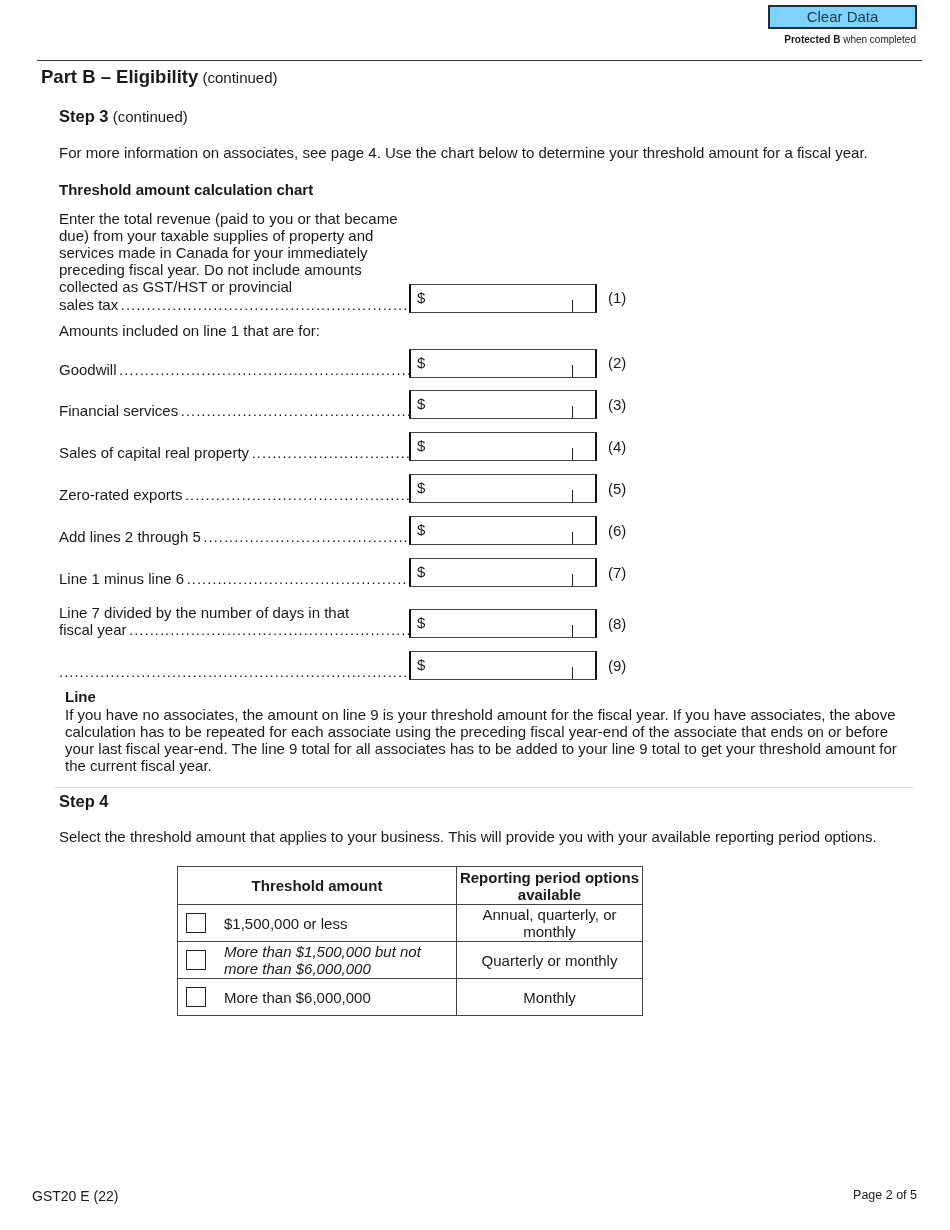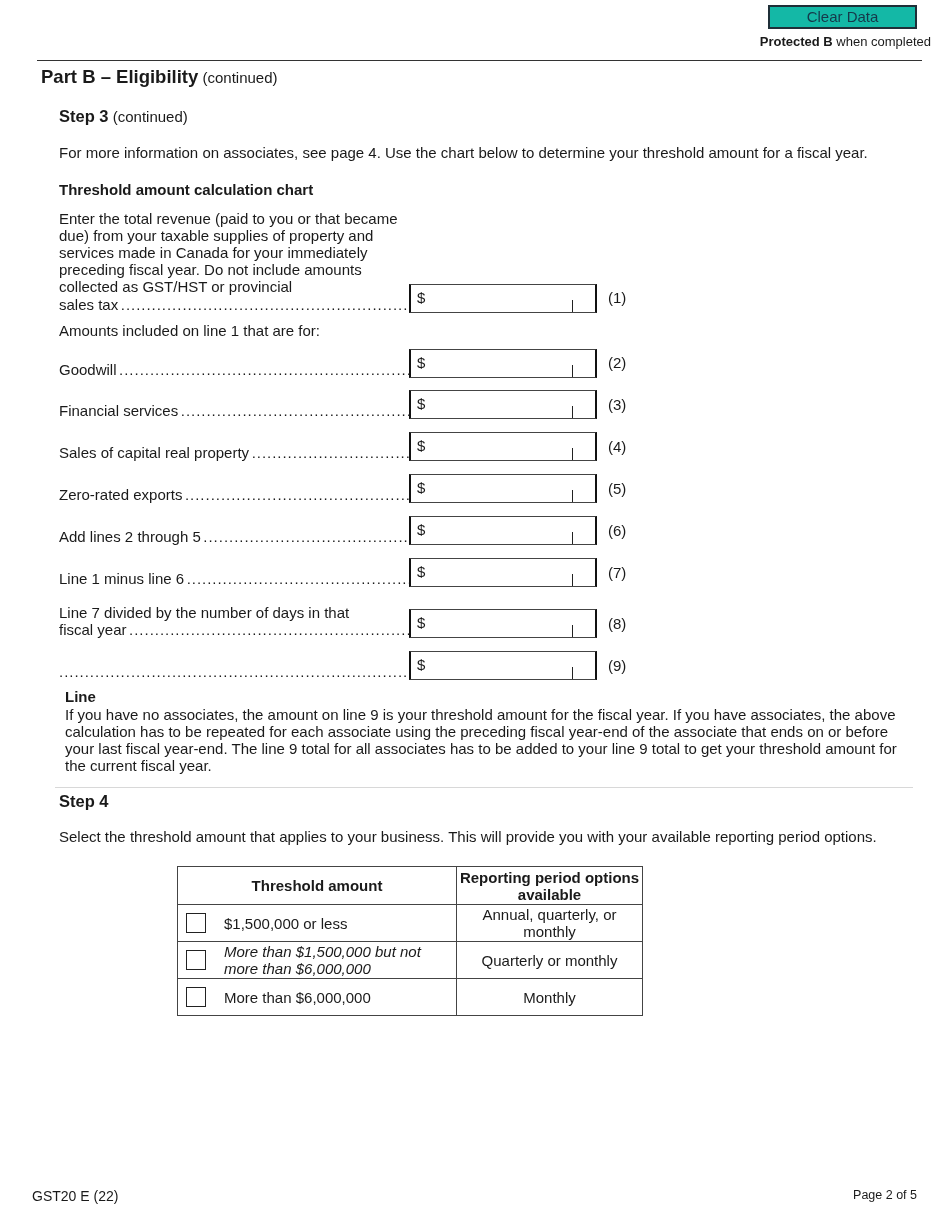--- a/index.html
+++ b/index.html
@@ -9,30 +9,30 @@
       font-family: "Liberation Sans", sans-serif;
       color: #1a1a1a;
       font-size: 15px;
       overflow: hidden;
     }
     .abs { position: absolute; }
 
     
     .clear-btn {
       left: 768px; top: 5px; width: 149px; height: 24px;
-      background: #14b8a6;
+      background: #7dd3fc;
       border: 2px solid #1f2f38;
       color: #16384a;
       font-size: 15px;
       text-align: center;
       line-height: 20px;
       cursor: pointer;
       font-family: "Liberation Sans", sans-serif;
     }
-    .protected { right: 19px; top: 34px; font-size: 13px; }
+    .protected { right: 34px; top: 34px; font-size: 10px; }
     .protected b { font-weight: bold; }
     .top-rule { left: 37px; top: 60px; width: 885px; height: 1px; background: #333; }
 
     .part-title { left: 41px; top: 66px; font-size: 18.5px; font-weight: bold; }
     .part-title .sub { font-weight: normal; font-size: 15px; }
     .step-title { left: 59px; top: 107px; font-size: 16.5px; font-weight: bold; }
     .step-title .sub { font-weight: normal; font-size: 15px; }
 
     .para { left: 59px; font-size: 15px; line-height: 17px; }
     .bold { font-weight: bold; }

